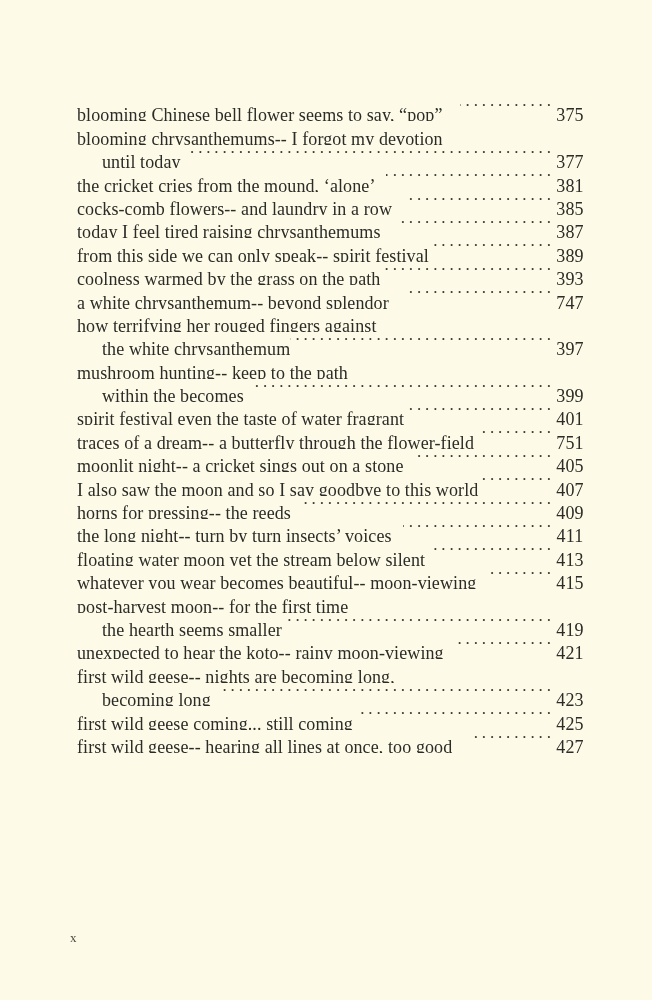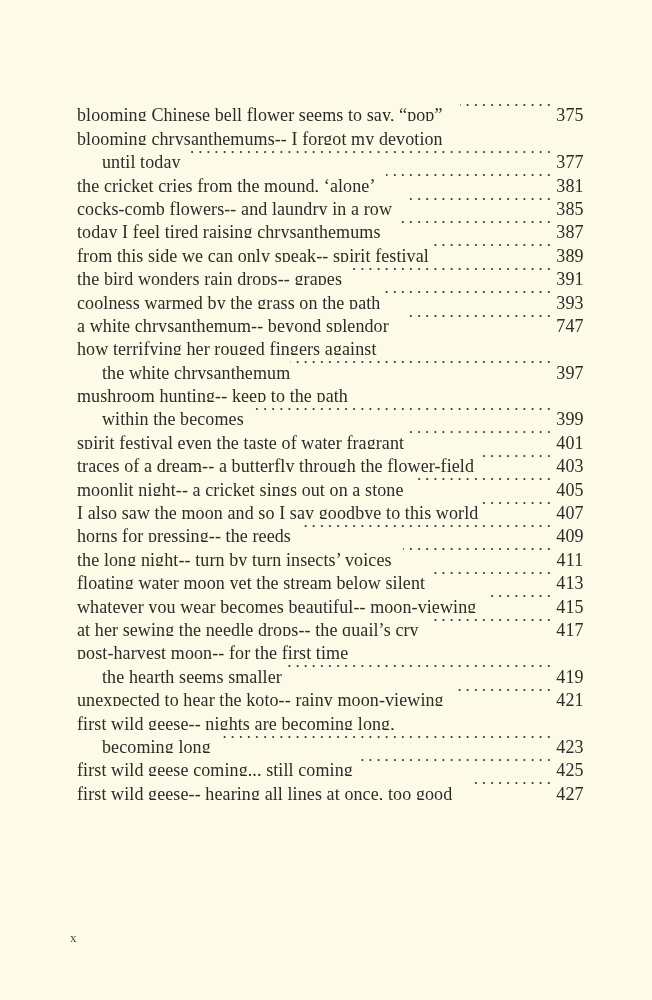--- a/index.html
+++ b/index.html
@@ -157,28 +157,20 @@
       <div class="entry">
         <div class="line">
           <span class="text">from this side we can only speak-- spirit festival</span>
           <span class="gap-none"></span>
           <span class="leader"></span>
           <span class="pageno">389</span>
         </div>
       </div>
       <div class="entry">
         <div class="line">
-          <span class="text">the bird wonders rain drops-- grapes</span>
-          <span class="gap-md"></span>
-          <span class="leader"></span>
-          <span class="pageno">391</span>
-        </div>
-      </div>
-      <div class="entry">
-        <div class="line">
           <span class="text">coolness warmed by the grass on the path</span>
           <span class="gap-none"></span>
           <span class="leader"></span>
           <span class="pageno">393</span>
         </div>
       </div>
       <div class="entry">
         <div class="line">
           <span class="text">a white chrysanthemum-- beyond splendor</span>
           <span class="gap-lg"></span>
@@ -220,21 +212,21 @@
           <span class="gap-sm"></span>
           <span class="leader"></span>
           <span class="pageno">401</span>
         </div>
       </div>
       <div class="entry">
         <div class="line">
           <span class="text">traces of a dream-- a butterfly through the flower-field</span>
           <span class="gap-sm"></span>
           <span class="leader"></span>
-          <span class="pageno">403</span>
+          <span class="pageno">751</span>
         </div>
       </div>
       <div class="entry">
         <div class="line">
           <span class="text">moonlit night-- a cricket sings out on a stone</span>
           <span class="gap-md"></span>
           <span class="leader"></span>
           <span class="pageno">405</span>
         </div>
       </div>
@@ -272,28 +264,20 @@
       </div>
       <div class="entry">
         <div class="line">
           <span class="text">whatever you wear becomes beautiful-- moon-viewing</span>
           <span class="gap-md"></span>
           <span class="leader"></span>
           <span class="pageno">415</span>
         </div>
       </div>
       <div class="entry">
-        <div class="line">
-          <span class="text">at her sewing the needle drops-- the quail’s cry</span>
-          <span class="gap-md"></span>
-          <span class="leader"></span>
-          <span class="pageno">417</span>
-        </div>
-      </div>
-      <div class="entry">
         <div class="line nonum">
           <span class="text">post-harvest moon-- for the first time</span>
           <span class="gap-none"></span>
           <span class="leader"></span>
           <span class="pageno"></span>
         </div>
         <div class="line indent">
           <span class="text">the hearth seems smaller</span>
           <span class="gap-sm"></span>
           <span class="leader"></span>

